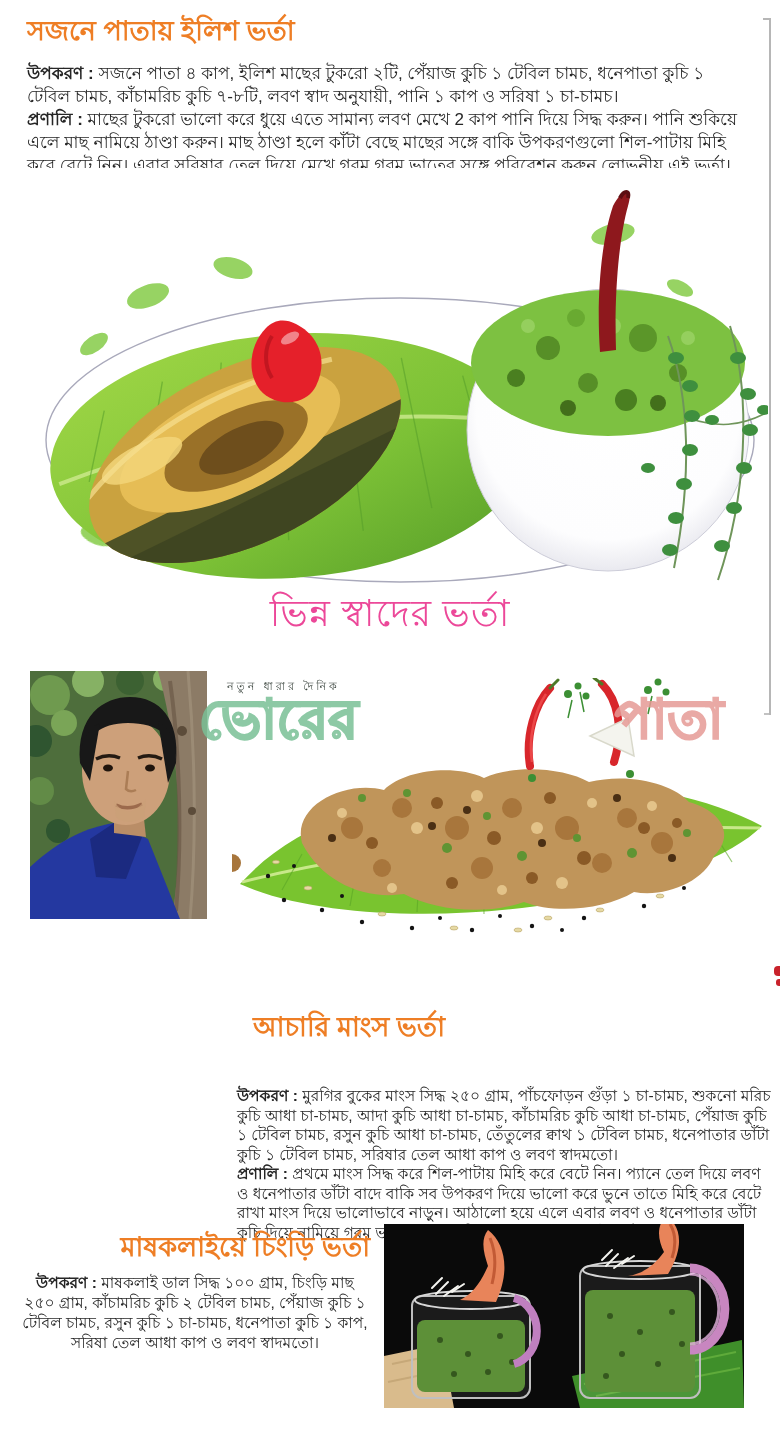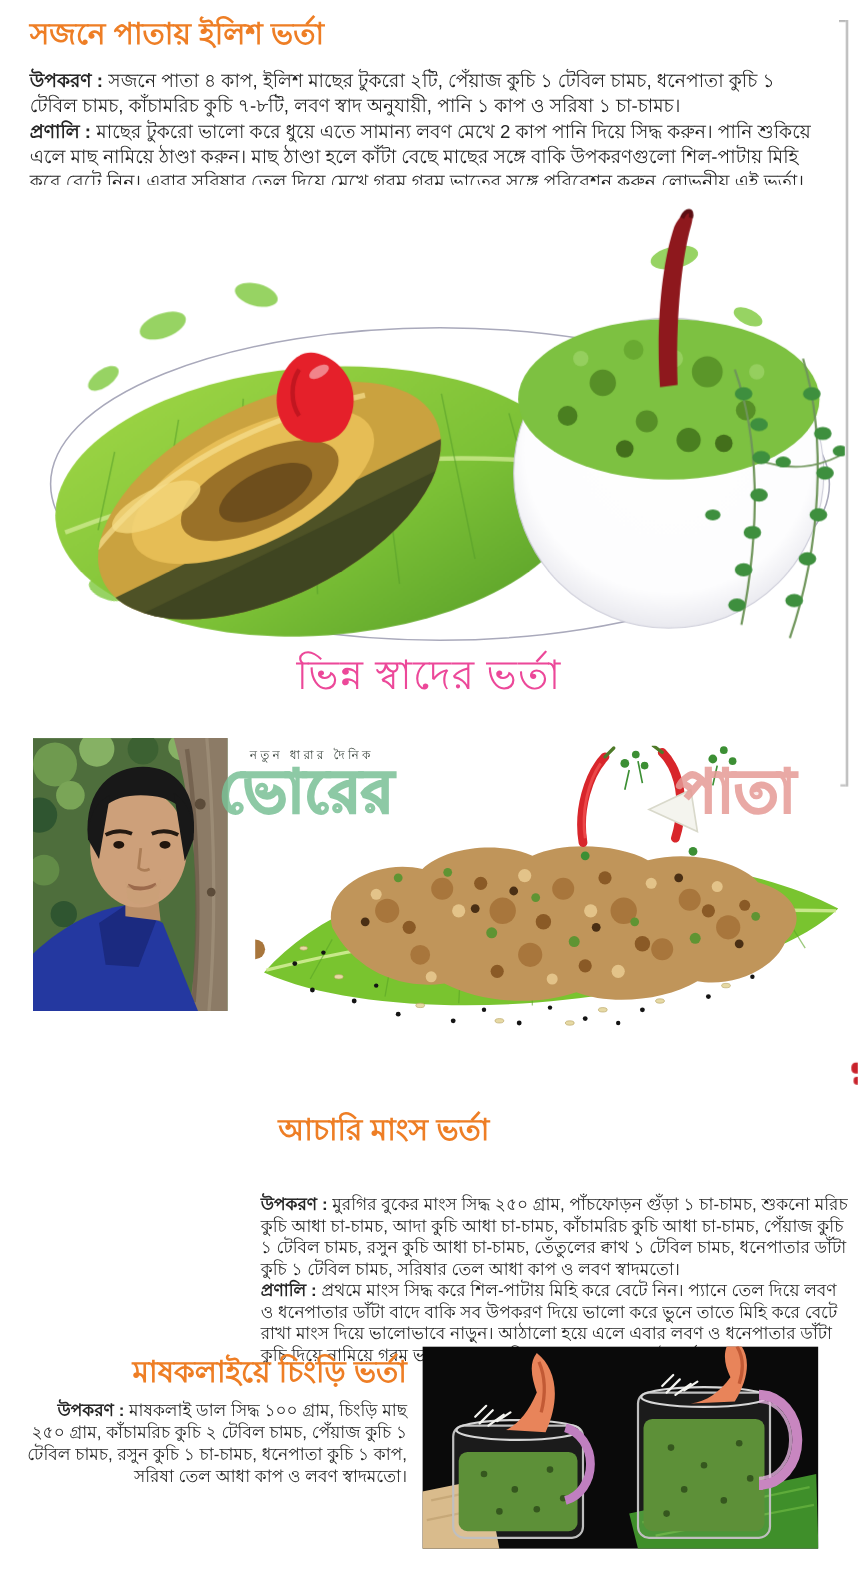--- a/index.html
+++ b/index.html
@@ -17,21 +17,21 @@
   #feature-heading{left:0;top:584px;width:780px;text-align:center;font-size:37px;color:#ec4899;
     font-family:"Liberation Serif","DejaVu Serif",serif;font-weight:normal;letter-spacing:1px;}
   #watermark-tagline{left:227px;top:678px;font-size:11px;color:#3d4740;letter-spacing:3px;z-index:6;}
   #watermark-logo{left:195px;top:688px;z-index:6;opacity:0.85;}
   #intro-block{left:14px;top:931px;width:224px;text-align:right;font-size:20.5px;line-height:28px;color:#1d1d1d;}
   #intro-block .author{font-weight:bold;}
   #recipe2-title{left:237px;top:997px;}
   #recipe2-text{left:237px;top:1041px;width:538px;font-size:15.5px;line-height:19.5px;margin-top:45px;}
   #recipe3-title{left:20px;top:1233px;width:350px;text-align:right;}
   #recipe3-title span{white-space:nowrap;}
-  #recipe3-text{left:20px;top:1273px;width:350px;font-size:15.5px;line-height:20px;text-align:right;}
+  #recipe3-text{left:20px;top:1273px;width:350px;font-size:15.5px;line-height:20px;text-align:center;}
   .photo{display:block;}
   #page-edge-line{left:769px;top:18px;width:2px;height:697px;background:#b6b6b6;}
   #page-edge-line:before{content:"";position:absolute;left:-6px;top:0;width:6px;height:2px;background:#b6b6b6;}
   #page-edge-line:after{content:"";position:absolute;left:-5px;bottom:0;width:5px;height:2px;background:#c2c2c2;}
   .edge-red{right:0;background:#c9222b;}
   #edge-red-1{top:966px;width:6px;height:10px;border-radius:4px 0 0 4px;}
   #edge-red-2{top:979px;width:4px;height:7px;border-radius:3px 0 0 3px;}
 </style>
 </head>
 <body>

